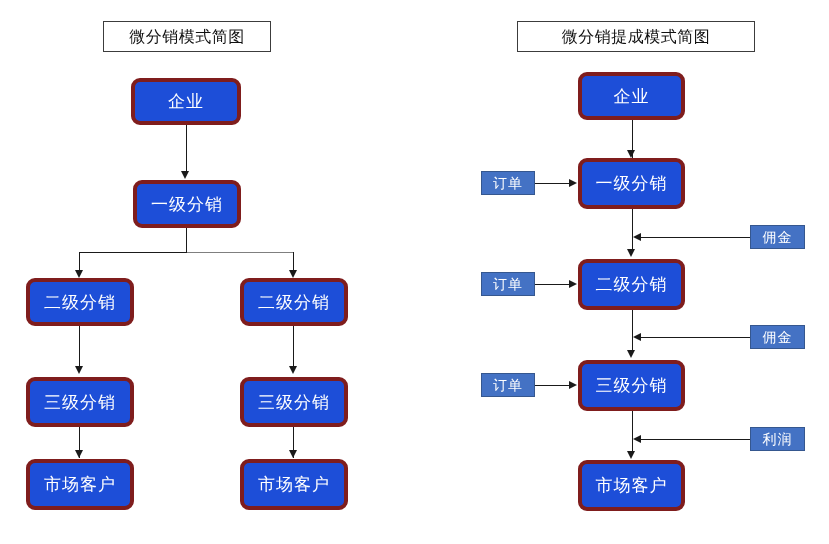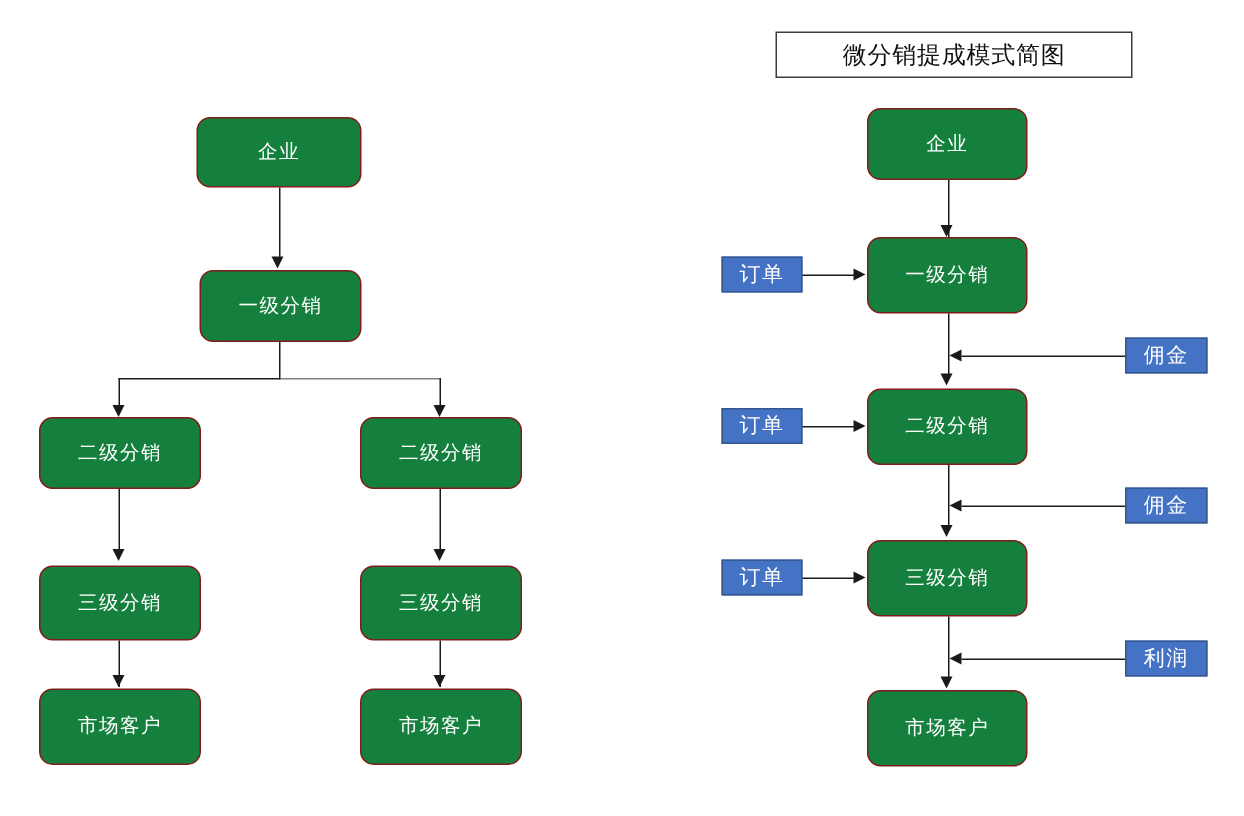--- a/index.html
+++ b/index.html
@@ -23,25 +23,25 @@
     align-items:center;
     justify-content:center;
     letter-spacing:0.5px;
     white-space:nowrap;
     box-sizing:border-box;
   }
 
   
   .node{
     position:absolute;
-    background:#15803d;
-    border:1px solid #7f1d1d;
+    background:#1d4ed8;
+    border:4px solid #7f1d1d;
     border-radius:9px;
     color:#ffffff;
-    font-size:13px;
+    font-size:17px;
     line-height:1;
     display:flex;
     align-items:center;
     justify-content:center;
     white-space:nowrap;
     box-sizing:border-box;
     letter-spacing:1px;
   }
   .tag{
     position:absolute;
@@ -80,20 +80,21 @@
     border-top:4.5px solid transparent;
     border-bottom:4.5px solid transparent;
     border-right:8px solid #1a1a1a;
   }
 </style>
 </head>
 <body>
 
 <div id="stage">
 
+  <div class="title-box" style="left:103px;top:21px;width:168px;height:31px;">微分销模式简图</div>
 
   <div class="node" style="left:131px;top:78px;width:110px;height:47px;">企业</div>
 
   <div class="conn v" style="left:186px;top:125px;height:47px;"></div>
   <div class="arrow down" style="left:181px;top:171px;"></div>
 
   <div class="node" style="left:133px;top:180px;width:108px;height:48px;">一级分销</div>
 
   <div class="conn v" style="left:186px;top:228px;height:25px;"></div>
   <div class="conn h" style="left:79px;top:252px;width:108px;"></div>

